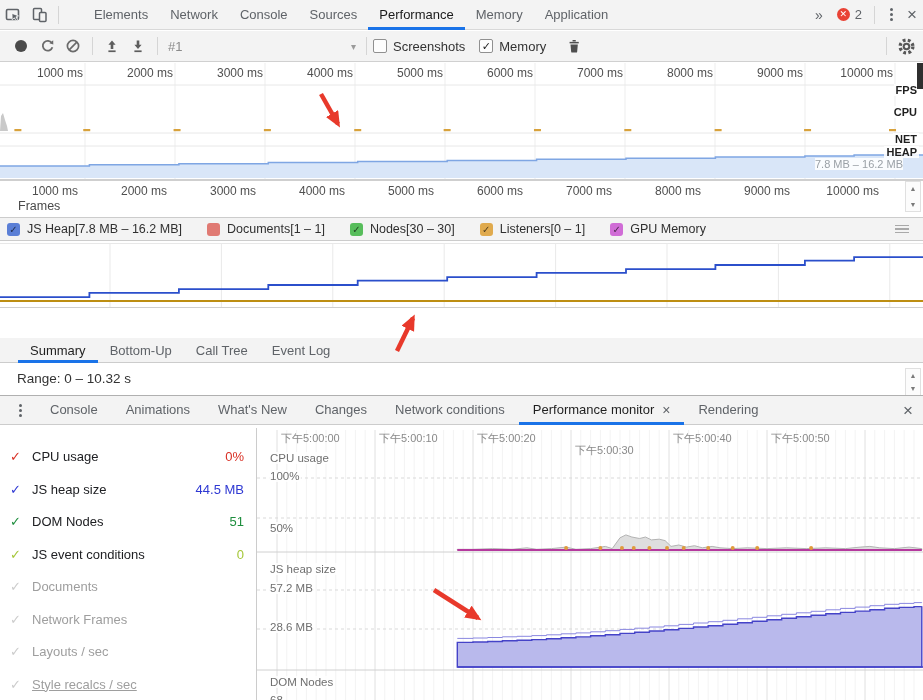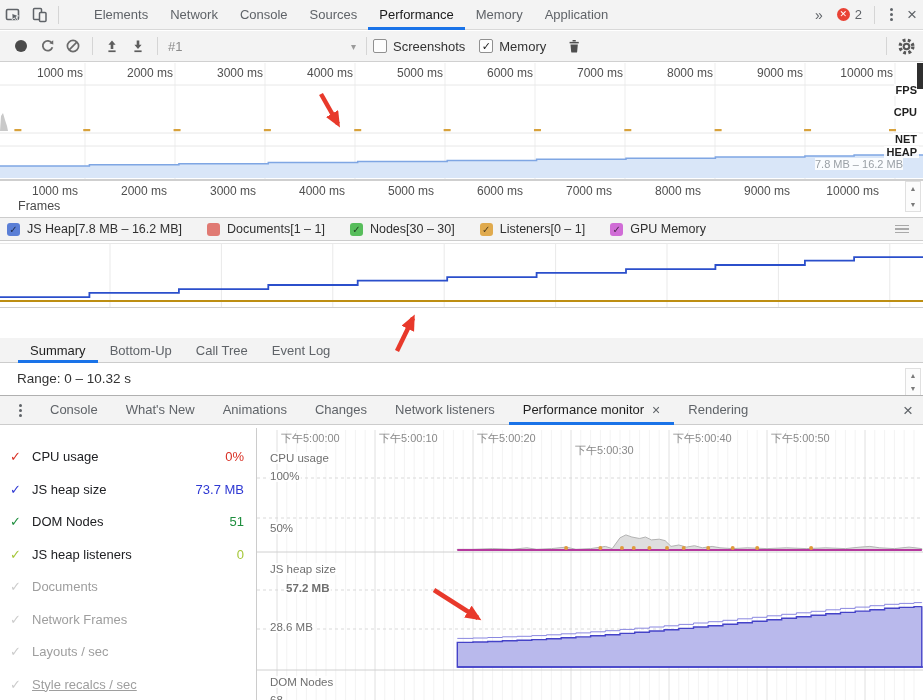--- a/index.html
+++ b/index.html
@@ -286,49 +286,49 @@
   </div>
 
   <div id="dtabs" class="bar">
     <div class="kebab" style="margin:0 6px 0 10px;">
         <i></i>
         <i></i>
         <i></i>
       </div>
     <div id="drawer-tabs" style="display:flex;">
         <div class="dtab">Console</div>
+        <div class="dtab">Animations</div>
         <div class="dtab">What's New</div>
-        <div class="dtab">Animations</div>
         <div class="dtab">Changes</div>
-        <div class="dtab">Network listeners</div>
+        <div class="dtab">Network conditions</div>
         <div class="dtab active">Performance monitor<span class="x">×</span></div>
         <div class="dtab">Rendering</div>
       </div>
     <span class="closex" style="margin-left:auto;margin-right:4px;">×</span>
   </div>
 
   <div id="sidebar">
       <div class="metric" style="top: 12px;">
         <span class="chk" style="color: rgb(217, 48, 37);">✓</span>
         <span class="lbl" style="color: rgb(32, 33, 36);">CPU usage</span>
         <span class="val" style="color: rgb(217, 48, 37);">0%</span>
       </div>
       <div class="metric" style="top: 44.5px;">
         <span class="chk" style="color: rgb(47, 57, 211);">✓</span>
         <span class="lbl" style="color: rgb(32, 33, 36);">JS heap size</span>
-        <span class="val" style="color: rgb(47, 57, 211);">73.7 MB</span>
+        <span class="val" style="color: rgb(47, 57, 211);">44.5 MB</span>
       </div>
       <div class="metric" style="top: 77px;">
         <span class="chk" style="color: rgb(30, 142, 62);">✓</span>
         <span class="lbl" style="color: rgb(32, 33, 36);">DOM Nodes</span>
         <span class="val" style="color: rgb(30, 142, 62);">51</span>
       </div>
       <div class="metric" style="top: 109.5px;">
         <span class="chk" style="color: rgb(165, 199, 57);">✓</span>
-        <span class="lbl" style="color: rgb(32, 33, 36);">JS heap listeners</span>
+        <span class="lbl" style="color: rgb(32, 33, 36);">JS event conditions</span>
         <span class="val" style="color: rgb(165, 199, 57);">0</span>
       </div>
       <div class="metric" style="top: 142px;">
         <span class="chk" style="color: rgb(204, 204, 204);">✓</span>
         <span class="lbl" style="color: rgb(158, 158, 158);">Documents</span>
         <span class="val" style="color: rgb(158, 158, 158);"></span>
       </div>
       <div class="metric" style="top: 174.5px;">
         <span class="chk" style="color: rgb(204, 204, 204);">✓</span>
         <span class="lbl" style="color: rgb(158, 158, 158);">Network Frames</span>
@@ -441,21 +441,21 @@
       <div class="tlabel" style="left: 477px;">下午5:00:20</div>
       <div class="tlabel" style="left: 575px; margin-top: 12px;">下午5:00:30</div>
       <div class="tlabel" style="left: 673px;">下午5:00:40</div>
       <div class="tlabel" style="left: 771px;">下午5:00:50</div>
     </div>
 
   <div class="sect" style="left:268px;top:452px;">CPU usage</div>
   <div class="sect" style="left:268px;top:470px;">100%</div>
   <div class="sect" style="left:268px;top:522px;">50%</div>
   <div class="sect" style="left:268px;top:563px;">JS heap size</div>
-  <div class="sect" style="left:284px;top:582px;font-weight:bold;">57.2 MB</div>
+  <div class="sect" style="left:268px;top:582px;">57.2 MB</div>
   <div class="sect" style="left:268px;top:621px;">28.6 MB</div>
   <div class="sect" style="left:268px;top:676px;">DOM Nodes</div>
   <div class="sect" style="left:268px;top:694px;">68</div>
 
   <svg id="arrow-svg" class="abs" style="left:0;top:0;pointer-events:none;" width="923" height="700">
       <defs>
         <marker id="ah" markerWidth="18" markerHeight="16" refX="12" refY="7" orient="auto" markerUnits="userSpaceOnUse">
           <path d="M0,0L16,7L0,14Z" fill="#e8392b"></path>
         </marker>
       </defs>

